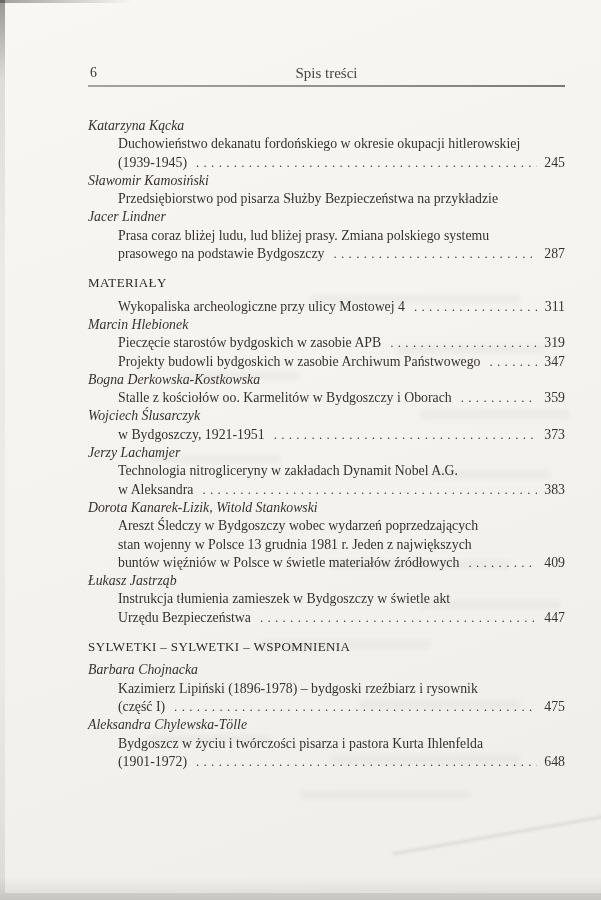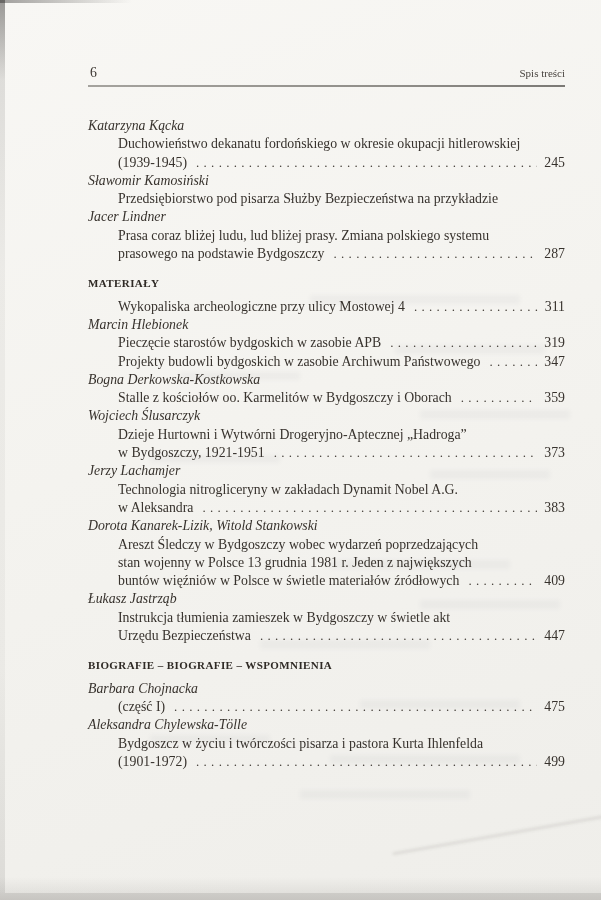--- a/index.html
+++ b/index.html
@@ -45,21 +45,21 @@
   .paper{
     position:absolute;inset:0;z-index:1;
     padding:64px 36px 0 88px;box-sizing:border-box;
   }
   .header{position:relative;height:24px;}
   .hnum{
     position:absolute;left:2px;top:0;
     font-size:13.8px;color:#3b3530;line-height:18px;
   }
   .htitle{
-    text-align:right;font-size:11px;color:#4a4540;line-height:18px;
+    text-align:center;font-size:15px;color:#4a4540;line-height:18px;
   }
   .rule{
     position:absolute;left:0;right:0;top:21px;height:1.6px;
     background:linear-gradient(to right,#a5a39e,#8f8d88 65%,#7b7975);
   }
   .toc{
     margin-top:29px;
     font-size:13.8px;line-height:18.3px;color:#37322d;
   }
   .author{font-style:italic;white-space:nowrap;}
@@ -69,21 +69,21 @@
   .dots{
     flex:1 1 auto;overflow:hidden;white-space:nowrap;
     padding-left:9px;color:#48423c;min-width:0;
   }
   .dots::after{
     content:"..........................................................................................................................................................";
     letter-spacing:4.3px;font-size:13px;
   }
   .pg{white-space:nowrap;padding-left:7px;color:#37322d;}
   .section-heading{
-    font-weight:bold;font-size:11px;letter-spacing:0.4px;
+    font-weight:normal;font-size:13px;letter-spacing:0.4px;
     margin:10.5px 0 5.5px 0;color:#2f2a25;white-space:nowrap;
   }
 </style>
 </head>
 <body>
 
 <div class="scan">
 
   <div class="ghost" style="left:310px;top:295px;width:210px;height:9px;"></div>
   <div class="ghost" style="left:395px;top:345px;width:150px;height:9px;"></div>
@@ -165,21 +165,20 @@
         <div class="author">Bogna Derkowska-Kostkowska</div>
         <div class="tlast">
           <span class="ttext">Stalle z kościołów oo. Karmelitów w Bydgoszczy i Oborach</span>
           <span class="dots"></span>
           <span class="pg">359</span>
         </div>
       </div>
 
       <div class="entry">
         <div class="author">Wojciech Ślusarczyk</div>
-        <div class="tline">Dzieje Hurtowni i Wytwórni Drogeryjno-Aptecznej „Hadroga”</div>
         <div class="tlast">
           <span class="ttext">w Bydgoszczy, 1921-1951</span>
           <span class="dots"></span>
           <span class="pg">373</span>
         </div>
       </div>
 
       <div class="entry">
         <div class="author">Jerzy Lachamjer</div>
         <div class="tline">Technologia nitrogliceryny w zakładach Dynamit Nobel A.G.</div>
@@ -204,38 +203,39 @@
       <div class="entry">
         <div class="author">Łukasz Jastrząb</div>
         <div class="tline">Instrukcja tłumienia zamieszek w Bydgoszczy w świetle akt</div>
         <div class="tlast">
           <span class="ttext">Urzędu Bezpieczeństwa</span>
           <span class="dots"></span>
           <span class="pg">447</span>
         </div>
       </div>
 
-      <div class="section-heading">BIOGRAFIE – BIOGRAFIE – WSPOMNIENIA</div>
+      <div class="section-heading">SYLWETKI – SYLWETKI – WSPOMNIENIA</div>
 
       <div class="entry">
         <div class="author">Barbara Chojnacka</div>
+        <div class="tline">Kazimierz Lipiński (1896-1978) – bydgoski rzeźbiarz i rysownik</div>
         <div class="tlast">
           <span class="ttext">(część I)</span>
           <span class="dots"></span>
           <span class="pg">475</span>
         </div>
       </div>
 
       <div class="entry">
         <div class="author">Aleksandra Chylewska-Tölle</div>
         <div class="tline">Bydgoszcz w życiu i twórczości pisarza i pastora Kurta Ihlenfelda</div>
         <div class="tlast">
           <span class="ttext">(1901-1972)</span>
           <span class="dots"></span>
-          <span class="pg">499</span>
+          <span class="pg">648</span>
         </div>
       </div>
 
     </div>
   </div>
 
   <div class="bottom-shade"></div>
   <div class="crease"></div>
   <div class="edge-left"></div>
   <div class="edge-top"></div>

